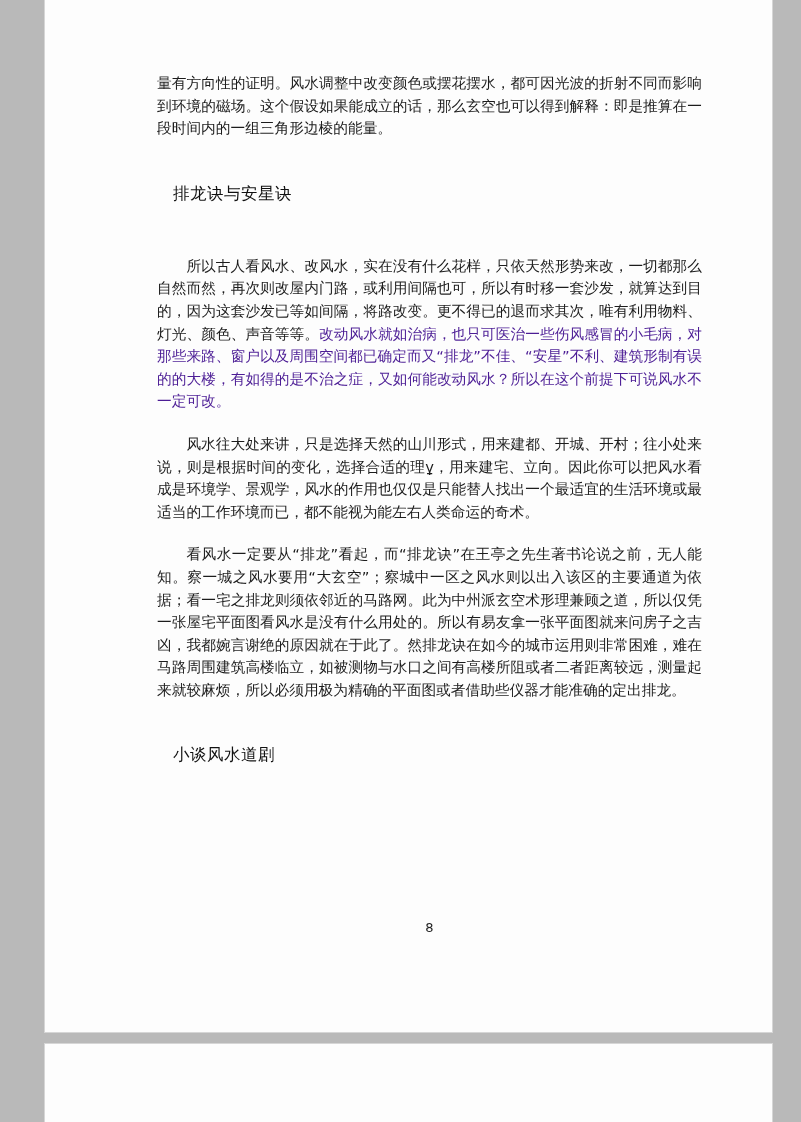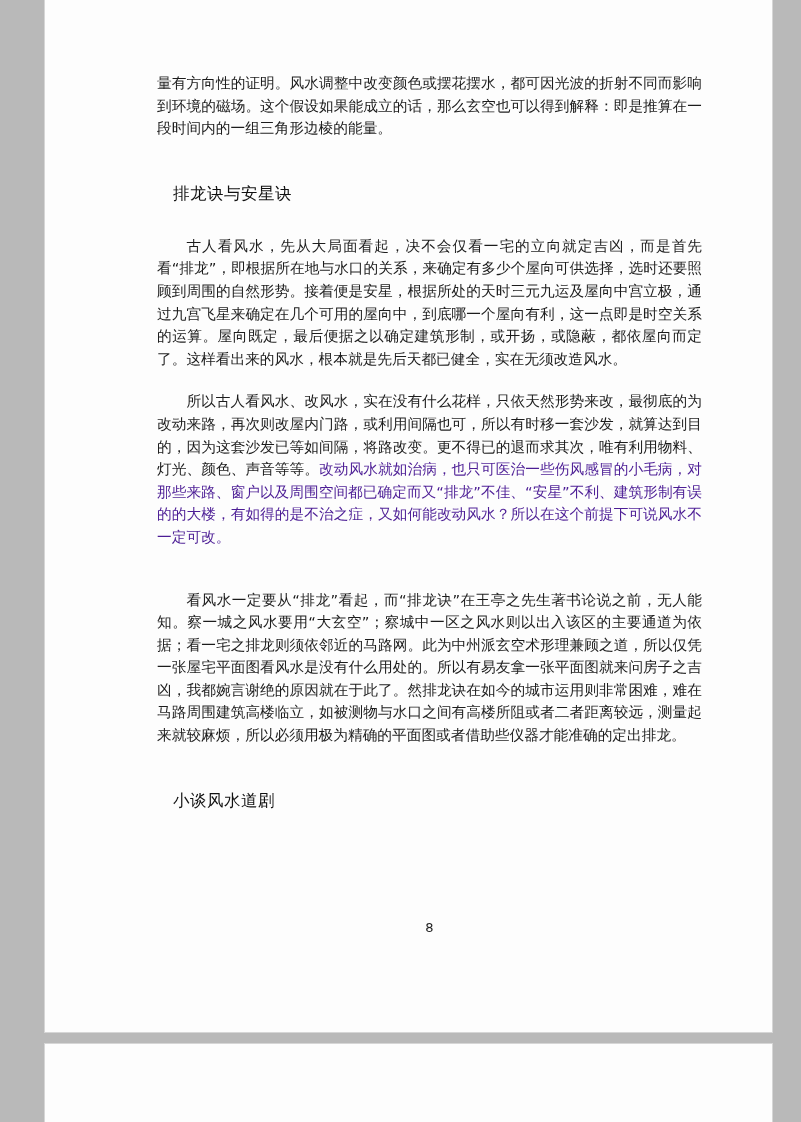--- a/index.html
+++ b/index.html
@@ -135,28 +135,28 @@
 
   <div class="sheet">
     <div class="content">
 
       <p class="para">量有方向性的证明。风水调整中改变颜色或摆花摆水，都可因光波的折射不同而影响到环境的磁场。这个假设如果能成立的话，那么玄空也可以得到解释：即是推算在一段时间内的一组三角形边棱的能量。</p>
 
       <div class="gap-lg"></div>
       <h2 class="section">排龙诀与安星诀</h2>
       <div class="gap-sm"></div>
 
-      <p class="para indent">古人看风水，先从大局面看起，决不会仅看一宅的立向就定吉凶，而是首先看“排龙”，即根据所在地与水口的关系，来确定有多少个屋向可供选择，选时还要照顾到周围的自然形势。接着便是安星，根据所处的天时三元九运及屋向中宫立极，通过九宫飞星来确定在几个可用的屋向中，到底哪一个屋向有利，这一点即是时空关系的运算。屋向既定，最后便据之以确定建筑形制，或开扬，或隐蔽，都依屋向而定了。这样看出来的风水，根本就是先后天都已健全，实在无须改造风水。</p>
 
       <div class="gap-md"></div>
 
-      <p class="para indent"><span>所以古人看风水、改风水，实在没有什么花样，只依天然形势来改，最彻底的为改动来路，再次则改屋内门路，或利用间隔也可，所以有时移一套沙发，就算达到目的，因为这套沙发已等如间隔，将路改变。更不得已的退而求其次，唯有利用物料、灯光、颜色、声音等等。</span><span class="hl-red">改动风水就如治病，也只可医治一些伤风感冒的小毛病，对那些来路、窗户以及周围空间都已确定而又“排龙”不佳、“安星”不利、建筑形制有误的的大楼，有如得的是不治之症，又如何能改动风水？所以在这个前提下可说风水不一定可改。</span></p>
+      <p class="para indent"><span>所以古人看风水、改风水，实在没有什么花样，只依天然形势来改，一切都那么自然而然，再次则改屋内门路，或利用间隔也可，所以有时移一套沙发，就算达到目的，因为这套沙发已等如间隔，将路改变。更不得已的退而求其次，唯有利用物料、灯光、颜色、声音等等。</span><span class="hl-red">改动风水就如治病，也只可医治一些伤风感冒的小毛病，对那些来路、窗户以及周围空间都已确定而又“排龙”不佳、“安星”不利、建筑形制有误的的大楼，有如得的是不治之症，又如何能改动风水？所以在这个前提下可说风水不一定可改。</span></p>
 
       <div class="gap-md"></div>
 
+      <p class="para indent">风水往大处来讲，只是选择天然的山川形式，用来建都、开城、开村；往小处来说，则是根据时间的变化，选择合适的理ұ，用来建宅、立向。因此你可以把风水看成是环境学、景观学，风水的作用也仅仅是只能替人找出一个最适宜的生活环境或最适当的工作环境而已，都不能视为能左右人类命运的奇术。</p>
 
       <div class="gap-md"></div>
 
       <p class="para indent">看风水一定要从“排龙”看起，而“排龙诀”在王亭之先生著书论说之前，无人能知。察一城之风水要用“大玄空”；察城中一区之风水则以出入该区的主要通道为依据；看一宅之排龙则须依邻近的马路网。此为中州派玄空术形理兼顾之道，所以仅凭一张屋宅平面图看风水是没有什么用处的。所以有易友拿一张平面图就来问房子之吉凶，我都婉言谢绝的原因就在于此了。然排龙诀在如今的城市运用则非常困难，难在马路周围建筑高楼临立，如被测物与水口之间有高楼所阻或者二者距离较远，测量起来就较麻烦，所以必须用极为精确的平面图或者借助些仪器才能准确的定出排龙。</p>
 
       <div class="gap-lg"></div>
       <h2 class="section">小谈风水道剧</h2>
       <div class="gap-sm"></div>
 
 

